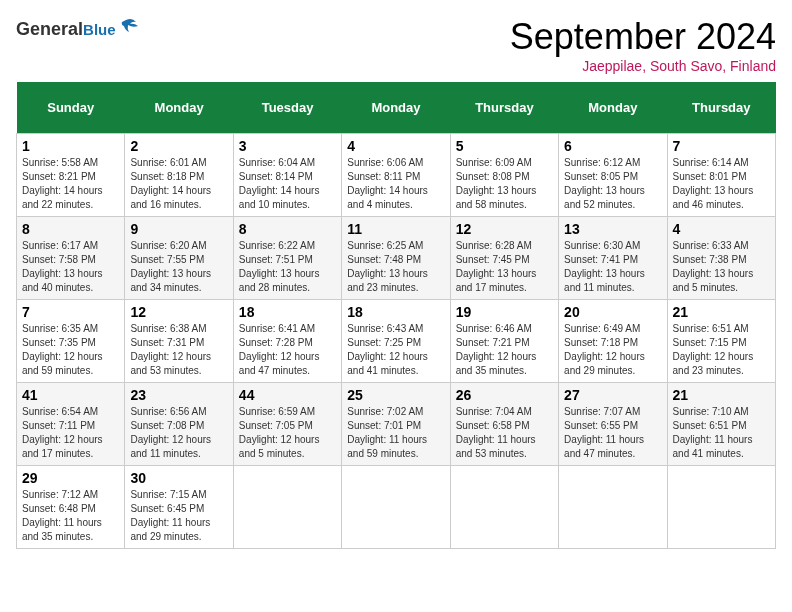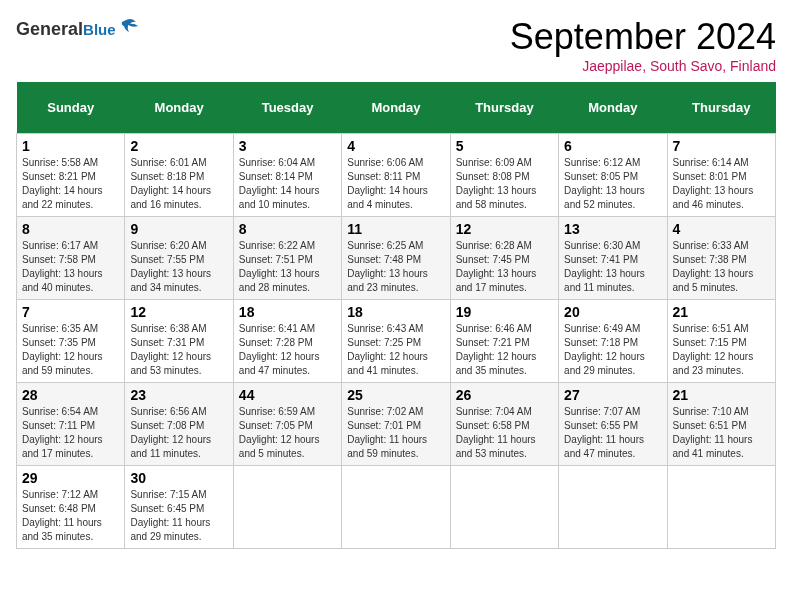--- a/index.html
+++ b/index.html
@@ -209,21 +209,21 @@
     <span class="day-num">20</span>
     <span class="day-detail">Sunrise: 6:49 AM<br>Sunset: 7:18 PM<br>Daylight: 12 hours and 29 minutes.</span>
   </td>
         <td>
     <span class="day-num">21</span>
     <span class="day-detail">Sunrise: 6:51 AM<br>Sunset: 7:15 PM<br>Daylight: 12 hours and 23 minutes.</span>
   </td>
       </tr>
       <tr>
         <td>
-    <span class="day-num">28</span>
+    <span class="day-num">41</span>
     <span class="day-detail">Sunrise: 6:54 AM<br>Sunset: 7:11 PM<br>Daylight: 12 hours and 17 minutes.</span>
   </td>
         <td>
     <span class="day-num">23</span>
     <span class="day-detail">Sunrise: 6:56 AM<br>Sunset: 7:08 PM<br>Daylight: 12 hours and 11 minutes.</span>
   </td>
         <td>
     <span class="day-num">44</span>
     <span class="day-detail">Sunrise: 6:59 AM<br>Sunset: 7:05 PM<br>Daylight: 12 hours and 5 minutes.</span>
   </td>

